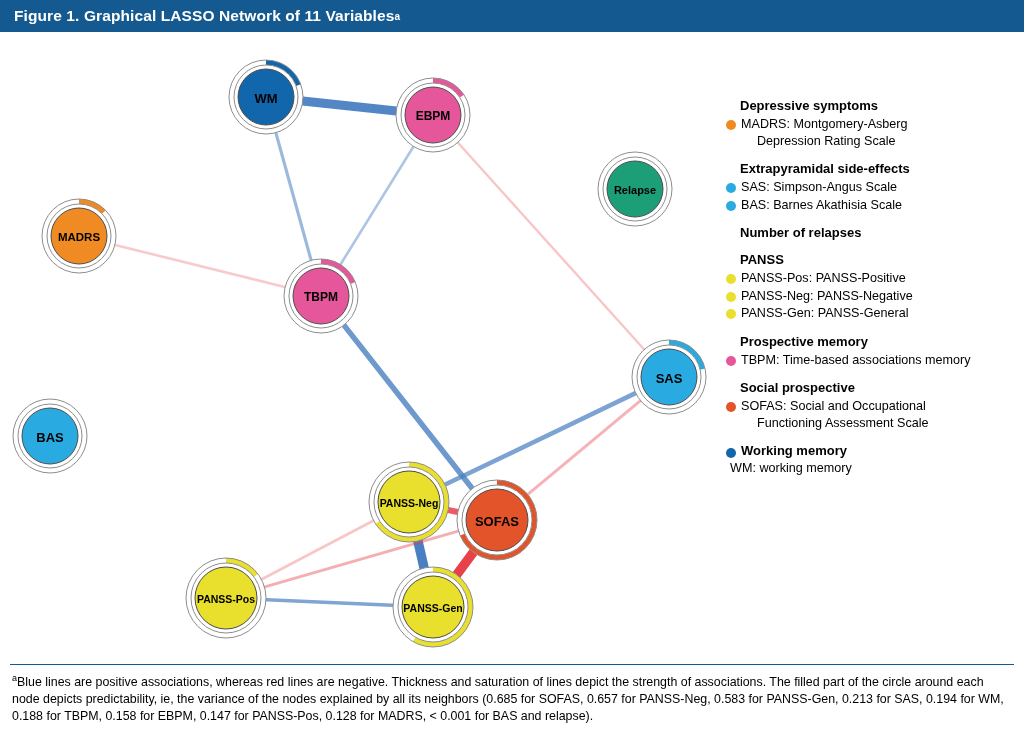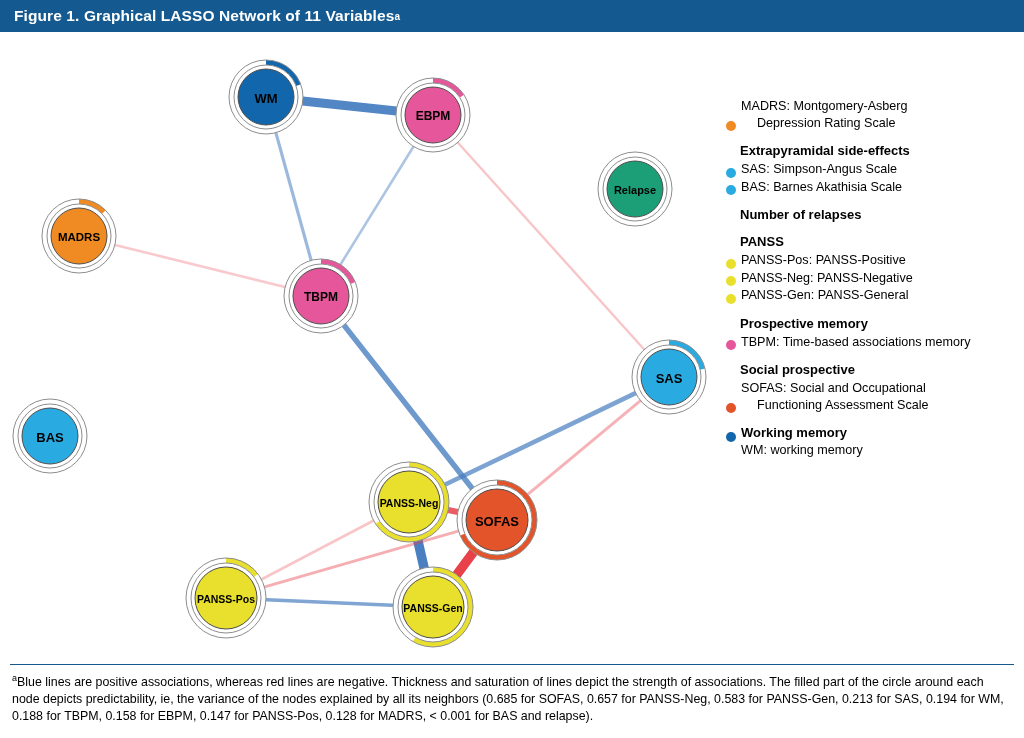--- a/index.html
+++ b/index.html
@@ -89,48 +89,48 @@
     margin-bottom: 12px;
   }
   .legend-head {
     font-weight: bold;
     font-size: 13px;
     margin-bottom: 3px;
     margin-left: 14px;
   }
   .legend-row {
     display: flex;
-    align-items: flex-end;
+    align-items: flex-start;
     margin-bottom: 1px;
     line-height: 16.5px;
   }
   .legend-dot {
     width: 10px;
     height: 10px;
     border-radius: 50%;
     flex: 0 0 10px;
     margin-top: 4px;
     margin-right: 5px;
   }
   .legend-label {
     flex: 1 1 auto;
   }
   .legend-label .indent {
     display: block;
     padding-left: 16px;
   }
   .legend-row.headrow {
-    align-items: flex-end;
+    align-items: center;
   }
   .legend-row.headrow .legend-label {
     font-weight: bold;
     font-size: 13px;
   }
   .legend-sub {
-    margin-left: 15px;
+    margin-left: 4px;
   }
   
   text.node-label {
     font-family: "Liberation Sans", sans-serif;
     font-weight: bold;
     text-anchor: middle;
     dominant-baseline: central;
     fill: #000000;
   }
 </style>
@@ -246,20 +246,21 @@
           <circle cx="226" cy="566" r="40" fill="none" stroke="#8d8d8d" stroke-width="1"></circle>
           <circle cx="226" cy="566" r="35" fill="#ffffff" stroke="#8d8d8d" stroke-width="1"></circle>
           <circle cx="226" cy="566" r="31" fill="#e8e02c" stroke="#4d4d4d" stroke-width="1"></circle>
           <text class="node-label" x="226" y="567" font-size="10.5" fill="#000000">PANSS-Pos</text>
         </g>
       </g>
     </svg>
 
   <div id="legend">
       <div class="legend-group">
+        <div class="legend-head">Depressive symptoms</div>
         <div class="legend-row">
           <span class="legend-dot" style="background: rgb(240, 138, 34);"></span>
           <span class="legend-label">MADRS: Montgomery-Asberg<span class="indent">Depression Rating Scale</span></span>
         </div>
       </div>
       <div class="legend-group">
         <div class="legend-head">Extrapyramidal side-effects</div>
         <div class="legend-row">
           <span class="legend-dot" style="background: rgb(41, 171, 226);"></span>
           <span class="legend-label">SAS: Simpson-Angus Scale</span>

